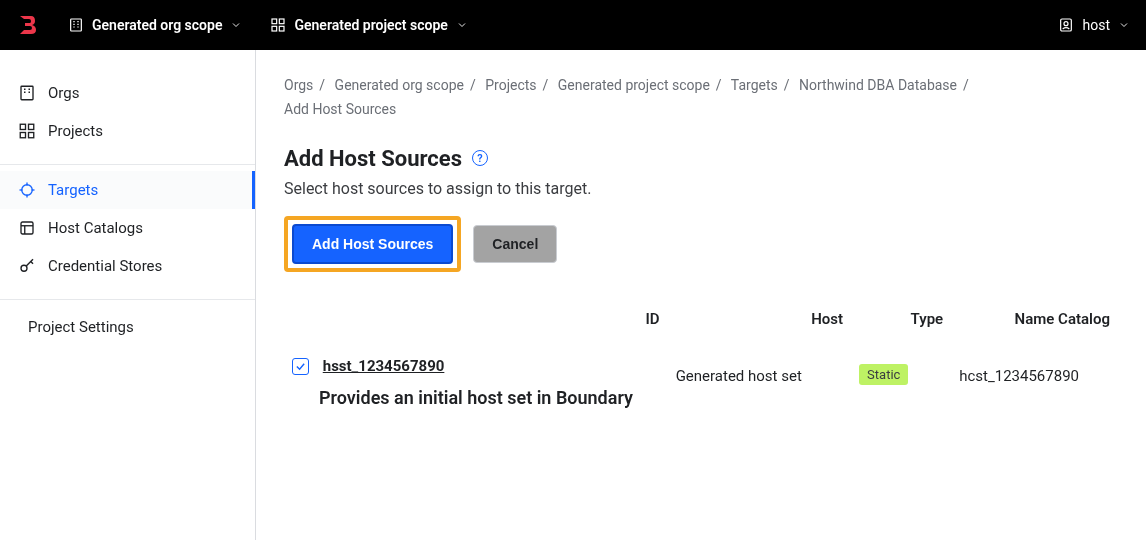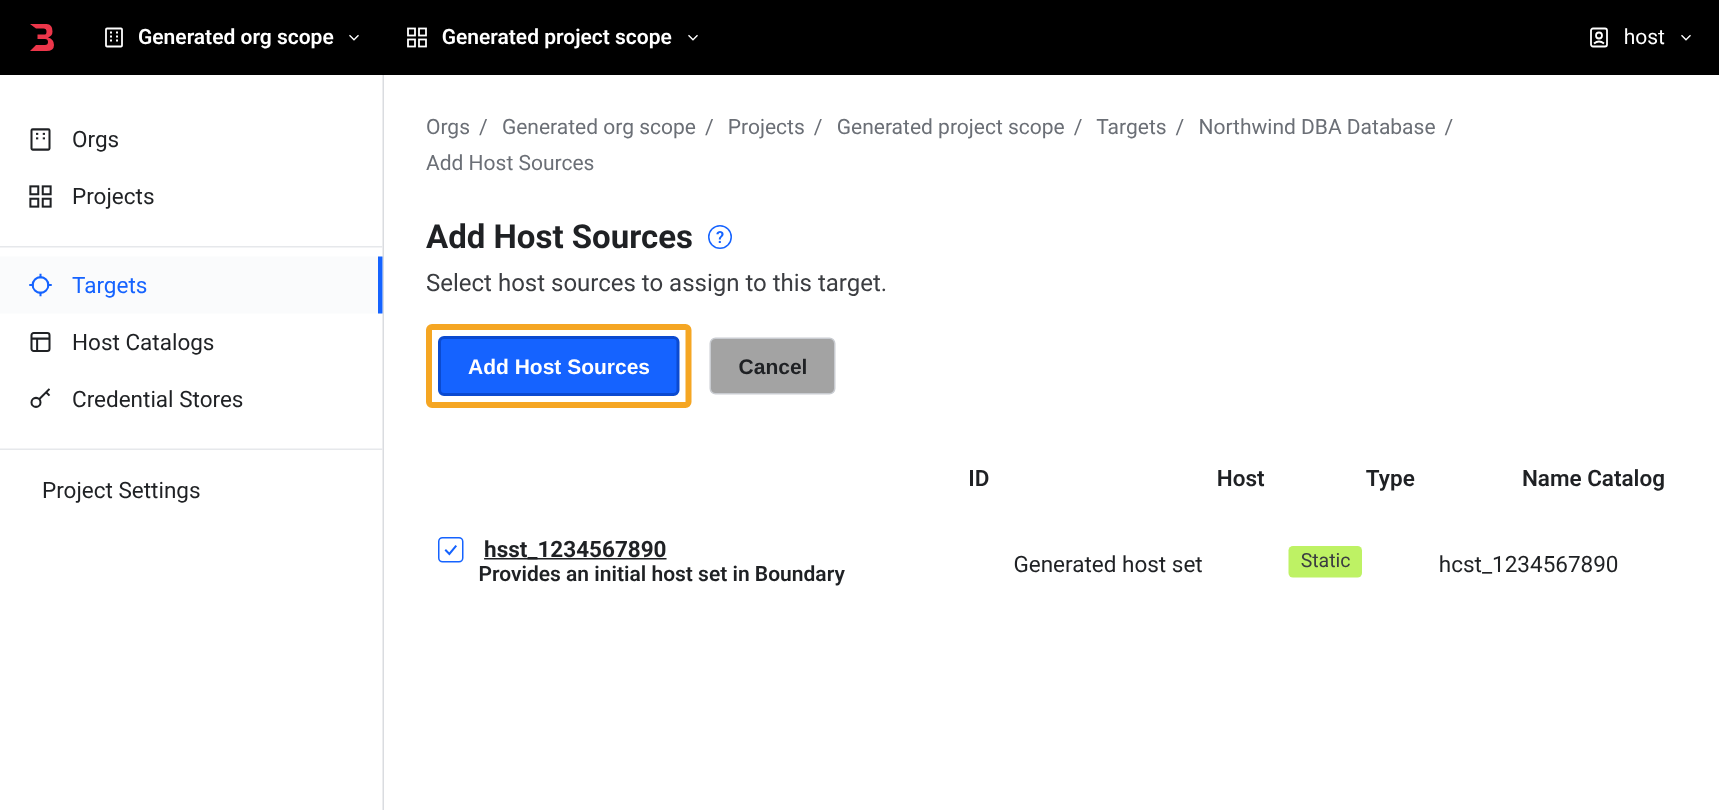--- a/index.html
+++ b/index.html
@@ -44,21 +44,21 @@
     .btn-secondary { background: #a3a3a3; color: #1f2124; border: 1px solid #c9ccd1; }
     
     
     .table { width: 100%; border-collapse: collapse; }
     .table th { text-align: right; font-weight: 600; color: #1f2124; font-size: 15px; padding: 10px 8px 18px; }
     .table td { padding: 10px 8px; vertical-align: top; font-size: 15px; }
     .table tbody tr td { border-top: 1px solid transparent; }
     .checkbox { width: 17px; height: 17px; border: 1.5px solid #1563ff; border-radius: 3px; display: inline-flex; align-items: center; justify-content: center; cursor: pointer; background: #fff; margin-right: 10px; vertical-align: middle; }
     .checkbox.checked svg { display: block; }
     .row-id { font-weight: 700; text-decoration: underline; cursor: pointer; }
-    .row-desc { font-weight: 600; margin-top: 0; font-size: 14px; }
+    .row-desc { font-weight: 600; margin-top: 12px; font-size: 18px; }
     .badge { background: #bef264; color: #3b3d41; padding: 3px 8px; border-radius: 3px; font-size: 13px; display: inline-block; }
     
     .icon-svg { stroke: currentColor; fill: none; stroke-width: 1.8; }
   </style>
 </head>
 <body>
 
 <div class="topbar">
   <svg class="logo" viewBox="0 0 24 24">
     <path d="M4 3 L15 3 Q19 3 19 8 Q19 11 16 12 Q20 13 20 17 Q20 21 15 21 L4 21 L8 17 L14 17 Q16 17 16 15 Q16 13 14 13 L9 13 L9 10 L14 10 Q15 10 15 8 Q15 6 13 6 L8 6 Z" fill="#ec364a"></path>

